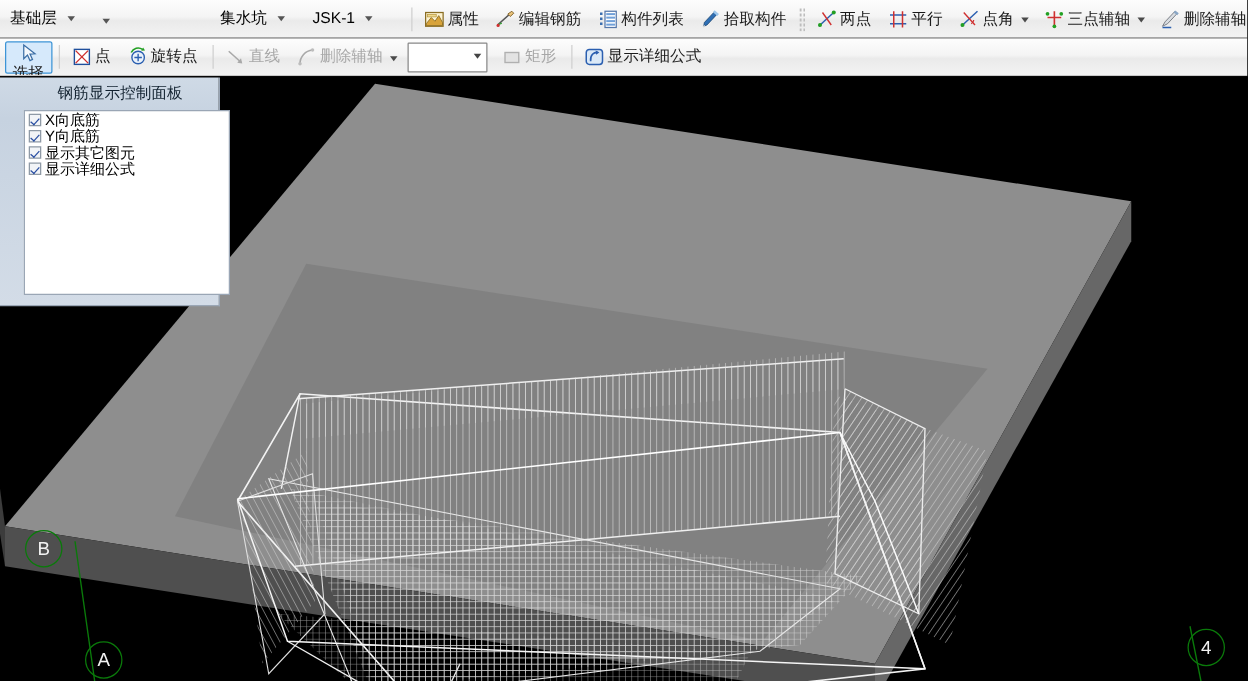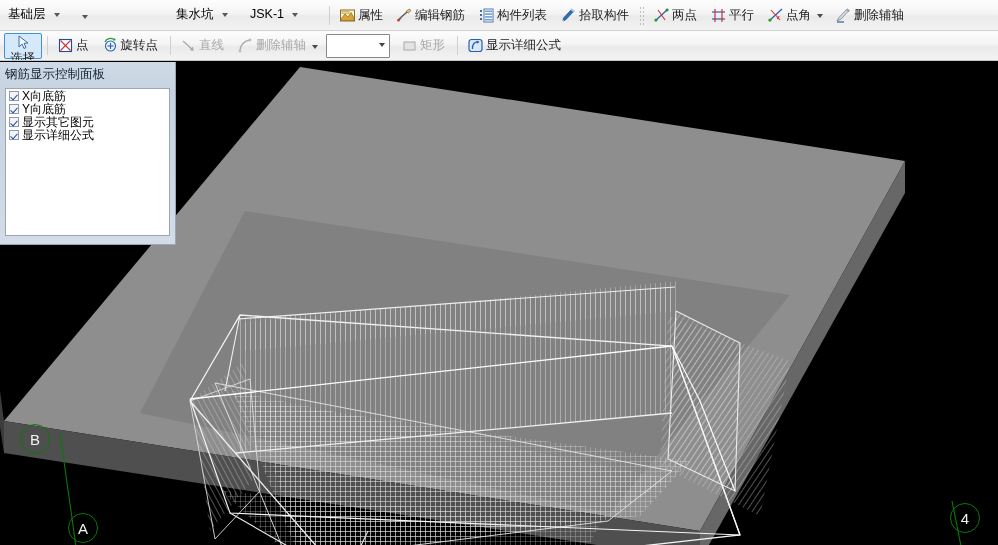--- a/index.html
+++ b/index.html
@@ -40,22 +40,22 @@
   .tb-item.selected{background:#d6e9fb;border:1px solid #3d94d6;border-radius:2px;flex-direction:column;}
 
   
   .ic{width:17px;height:17px;position:relative;flex:0 0 auto;display:inline-block;}
   .ic svg{display:block;}
 
   
   #panel{position:absolute;left:0;top:62px;width:176px;height:183px;box-sizing:border-box;
     background:linear-gradient(to bottom,#cfdae6 0%,#c6d2e0 18%,#d3dce7 100%);
     border-right:1px solid #9aa6b5;border-bottom:1px solid #9aa6b5;}
-  #panel-title{padding:5px 0 3px 5px;font-size:12.5px;color:#11212f;line-height:14px;}
-  #panel-list{position:absolute;left:5px;top:26px;width:165px;height:148px;box-sizing:border-box;
+  #panel-title{padding:5px 0 3px 5px;font-size:12.5px;color:#11212f;line-height:14px;margin-left:41px;}
+  #panel-list{position:absolute;left:19px;top:26px;width:165px;height:148px;box-sizing:border-box;
     background:#fff;border:1px solid #9aa6b5;overflow:hidden;}
   .chk-row{display:flex;align-items:center;height:12px;padding-left:3px;margin-top:1px;}
   .chk{width:10px;height:10px;box-sizing:border-box;border:1px solid #8f9aa6;background:#f2f4f7;
     position:relative;flex:0 0 auto;margin-right:3px;}
   .chk.on:after{content:"";position:absolute;left:2px;top:1px;width:3px;height:6px;
     border:solid #2a4fa2;border-width:0 1.6px 1.6px 0;transform:rotate(42deg);}
   .chk-label{font-size:12px;line-height:11px;color:#000;white-space:nowrap;}
 
   
   #viewport{position:absolute;left:0;top:61px;width:998px;height:484px;background:#000;overflow:hidden;}
@@ -173,20 +173,33 @@
           <line x1="2" y1="14" x2="15" y2="2" stroke="#2b5fb0" stroke-width="1.2"></line>
           <line x1="4" y1="3" x2="13" y2="13" stroke="#cf3030" stroke-width="1.1"></line>
           <circle cx="3" cy="13" r="1.6" fill="#23a023"></circle>
           <path d="M10 12 A4 4 0 0 0 12 9" stroke="#cf3030" fill="none" stroke-width="1"></path>
         </svg>
       </span>
       <span class="tb-label">点角</span>
       <span class="mini-arrow"></span>
     </div>
 
+    <div class="tb-item btn">
+      <span class="ic">
+        <svg width="17" height="17" viewBox="0 0 17 17">
+          <line x1="8.5" y1="2" x2="8.5" y2="15" stroke="#cf3030" stroke-width="1.3"></line>
+          <line x1="3" y1="7" x2="14" y2="7" stroke="#cf3030" stroke-width="1.3"></line>
+          <circle cx="3" cy="4" r="1.5" fill="#23a023"></circle>
+          <circle cx="14" cy="4" r="1.5" fill="#23a023"></circle>
+          <circle cx="8.5" cy="14" r="1.5" fill="#23a023"></circle>
+        </svg>
+      </span>
+      <span class="tb-label">三点辅轴</span>
+      <span class="mini-arrow"></span>
+    </div>
 
     <div class="tb-item btn">
       <span class="ic">
         <svg width="17" height="17" viewBox="0 0 17 17">
           <path d="M2 14 L6 12 L14 3.5 L12 2 L4 10.5 Z" fill="#d9dde2" stroke="#6b7078" stroke-width=".7"></path>
           <path d="M11.5 2.2 L14.4 4.4" stroke="#8aa7c6" stroke-width="2"></path>
           <line x1="2" y1="15" x2="9" y2="15" stroke="#2b5fb0" stroke-width="1.2"></line>
         </svg>
       </span>
       <span class="tb-label">删除辅轴</span>

